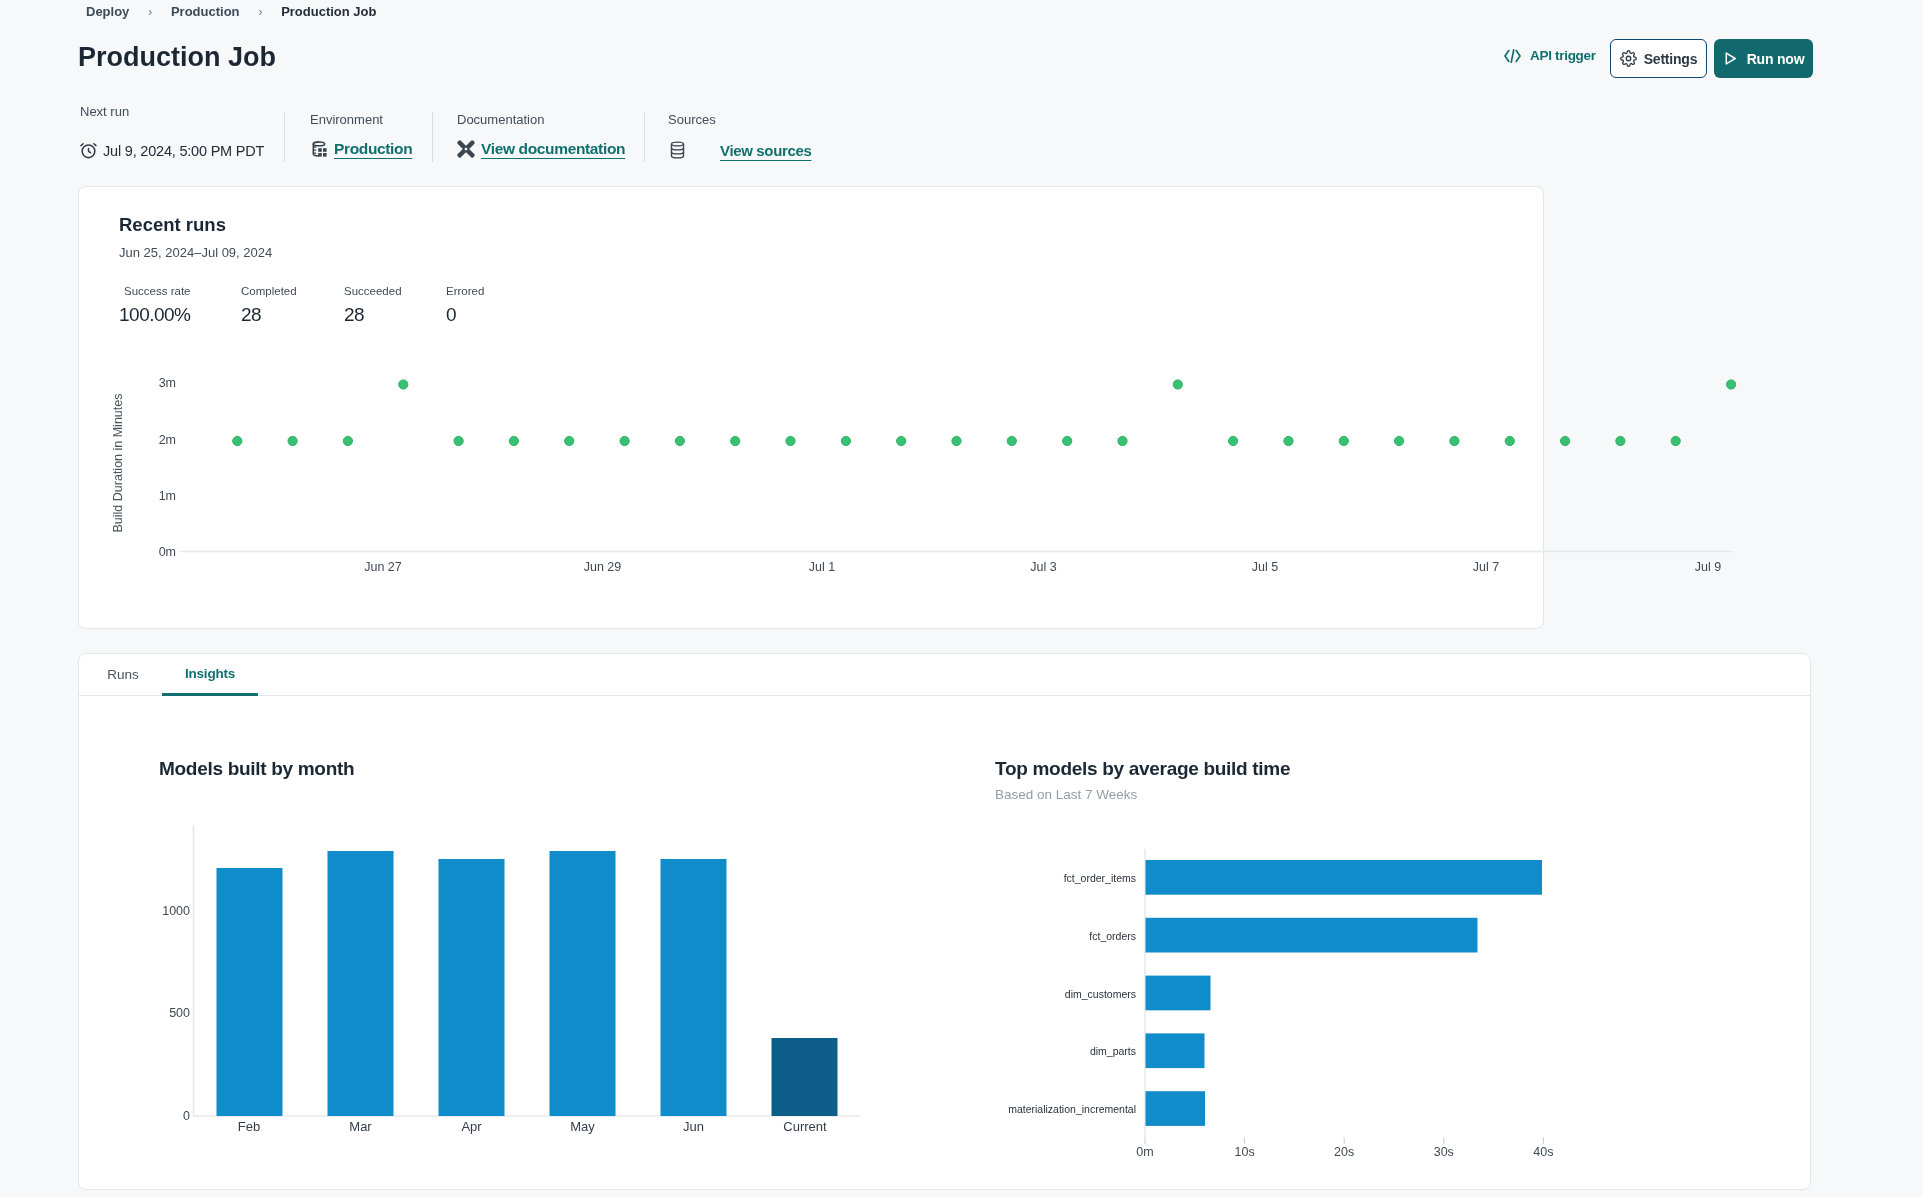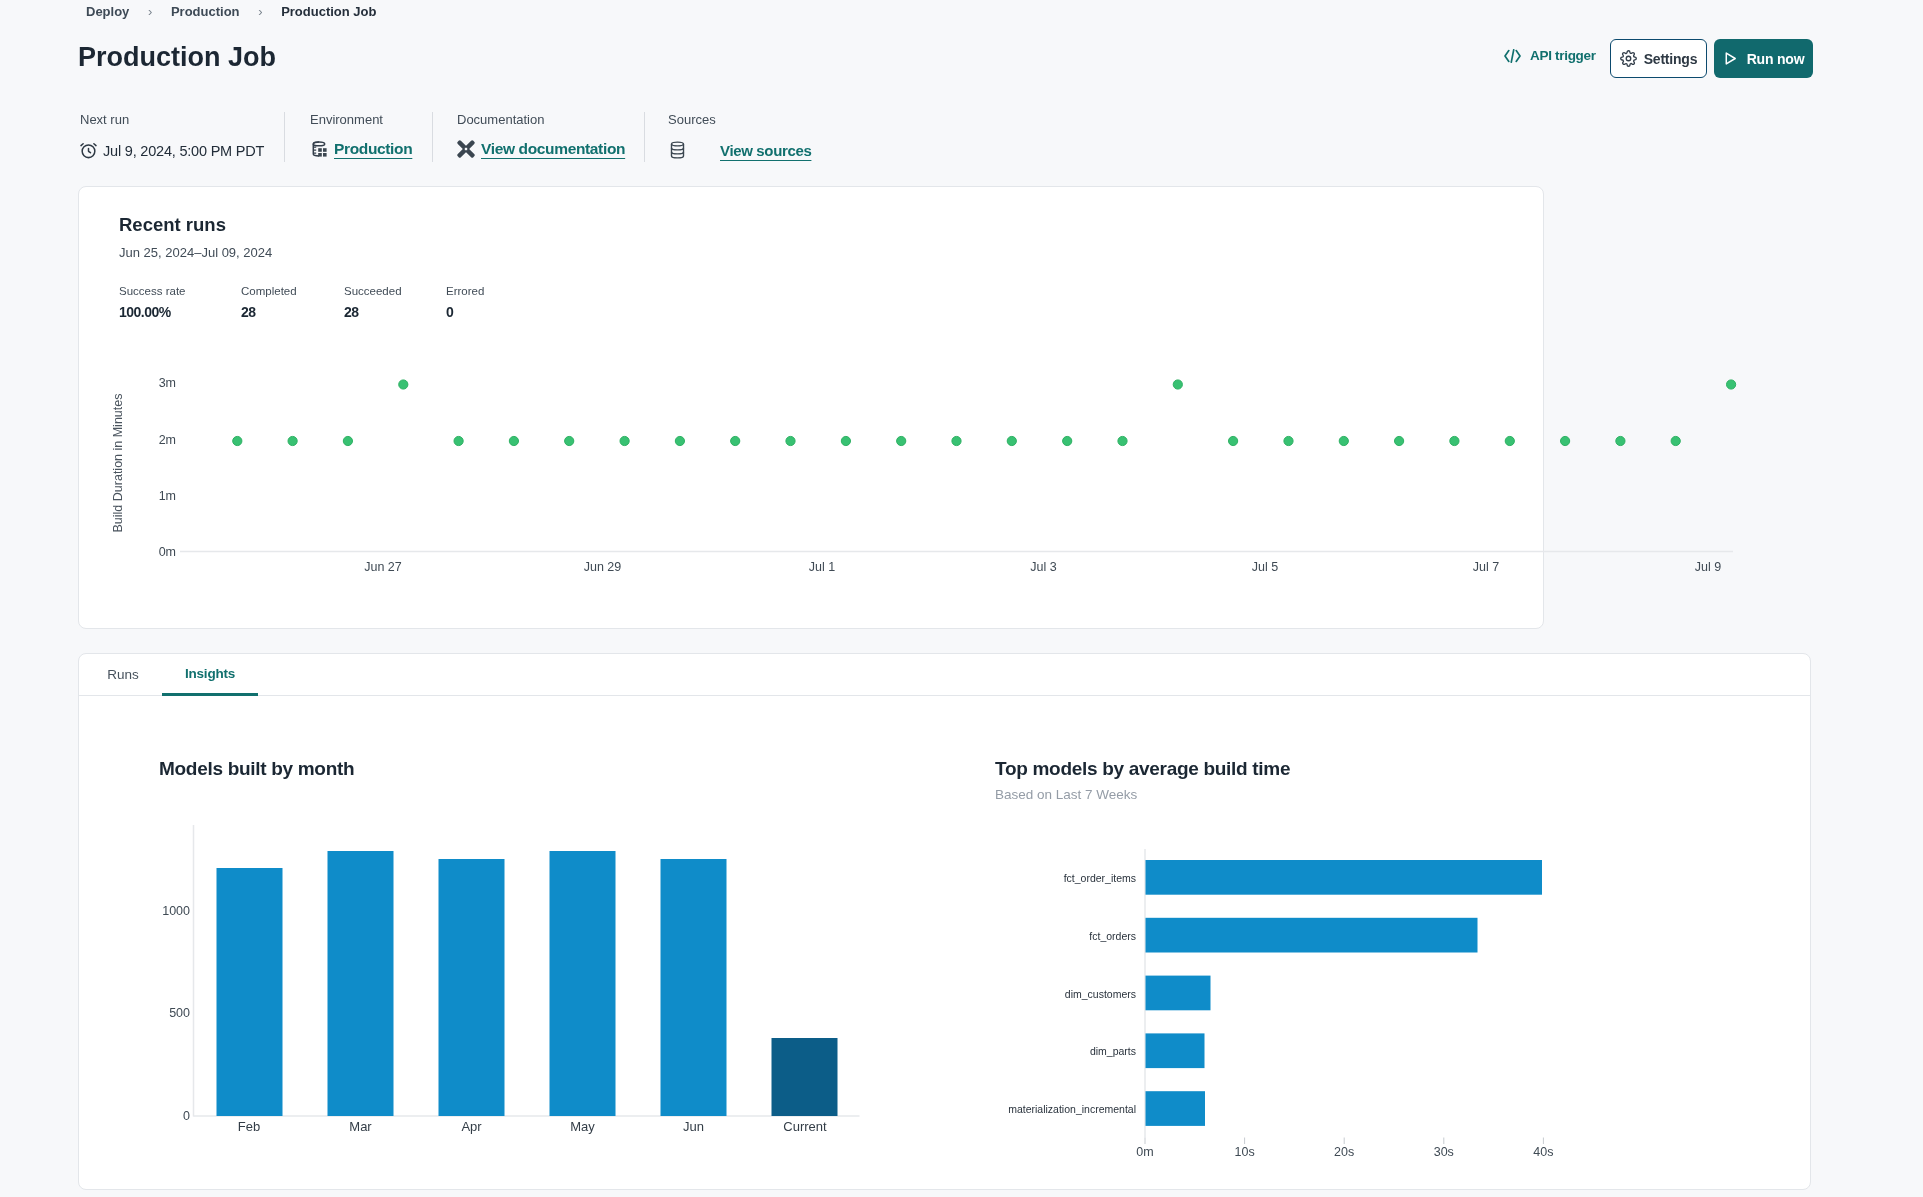--- a/index.html
+++ b/index.html
@@ -6,21 +6,21 @@
   html,body { width:1923px; height:1197px; overflow:hidden; }
   body { background:#f7f8fa; font-family:"Liberation Sans", sans-serif; color:#1e2a36; }
   .page { position:relative; width:1923px; height:1197px; }
   .abs { position:absolute; }
   .card { position:absolute; background:#fff; border:1px solid #e3e6ea; border-radius:8px; }
   .teal { color:#11706e; }
   a.lnk { color:#11706e; text-decoration:underline; text-underline-offset:3.5px; font-weight:700; letter-spacing:-0.35px; }
   .metalabel { font-size:13px; color:#414c57; }
   .divider { position:absolute; width:1px; background:#d9dce1; }
   .stat-l { font-size:11.5px; color:#414c57;text-align:right; }
-  .stat-v { font-size:14px; font-weight:700; letter-spacing:-0.5px; color:#1b2733; margin-top:7px; }
+  .stat-v { font-size:19px; font-weight:400; letter-spacing:-0.5px; color:#1b2733; margin-top:7px; }
   svg text { font-family:"Liberation Sans", sans-serif; }
 </style>
 </head>
 <body>
 <div class="page">
 
   <div class="abs" style="left:78px; top:4px; font-size:13px; font-weight:700; color:#3e4a56;padding-left:8px;">
     <span>Deploy</span>
     <span style="color:#7b848e; font-weight:400; padding:0 15px;">›</span>
     <span>Production</span>
@@ -46,21 +46,21 @@
     <span style="font-size:14px; font-weight:700; letter-spacing:-0.2px; color:#2e3944; margin-left:7px;">Settings</span>
   </div>
 
   <div class="abs" style="left:1714px; top:39px; width:99px; height:39px; background:#11696d; border-radius:6px; display:flex; align-items:center; justify-content:center;">
     <svg width="15" height="15" viewBox="0 0 16 16" style="vertical-align:-2.5px;">
       <path d="M3.5 2.2 L13 8 L3.5 13.8 Z" fill="none" stroke="#fff" stroke-width="1.6" stroke-linejoin="round"></path>
     </svg>
     <span style="font-size:14px; font-weight:700; letter-spacing:-0.2px; color:#fff; margin-left:9px;">Run now</span>
   </div>
 
-  <div class="abs metalabel" style="left:80px; top:112px;">Next run</div>
+  <div class="abs metalabel" style="left:80px; top:104px;">Next run</div>
   <div class="abs" style="left:79px; top:141px; display:flex; align-items:center;">
     <svg width="19" height="19" viewBox="0 0 24 24" style="vertical-align:-4px;">
       <circle cx="12" cy="13" r="8" fill="none" stroke="#2e3944" stroke-width="1.9"></circle>
       <path d="M12 9.5 L12 13 L14.5 14.8" fill="none" stroke="#2e3944" stroke-width="1.9" stroke-linecap="round" stroke-linejoin="round"></path>
       <path d="M5.2 3.5 L2.5 5.8 M18.8 3.5 L21.5 5.8" fill="none" stroke="#2e3944" stroke-width="1.9" stroke-linecap="round"></path>
     </svg>
     <span style="font-size:14.5px; letter-spacing:-0.2px; color:#222d39; margin-left:5px;">Jul 9, 2024, 5:00 PM PDT</span>
   </div>
   <div class="divider" style="left:284px; top:112px; height:50px;"></div>
 

